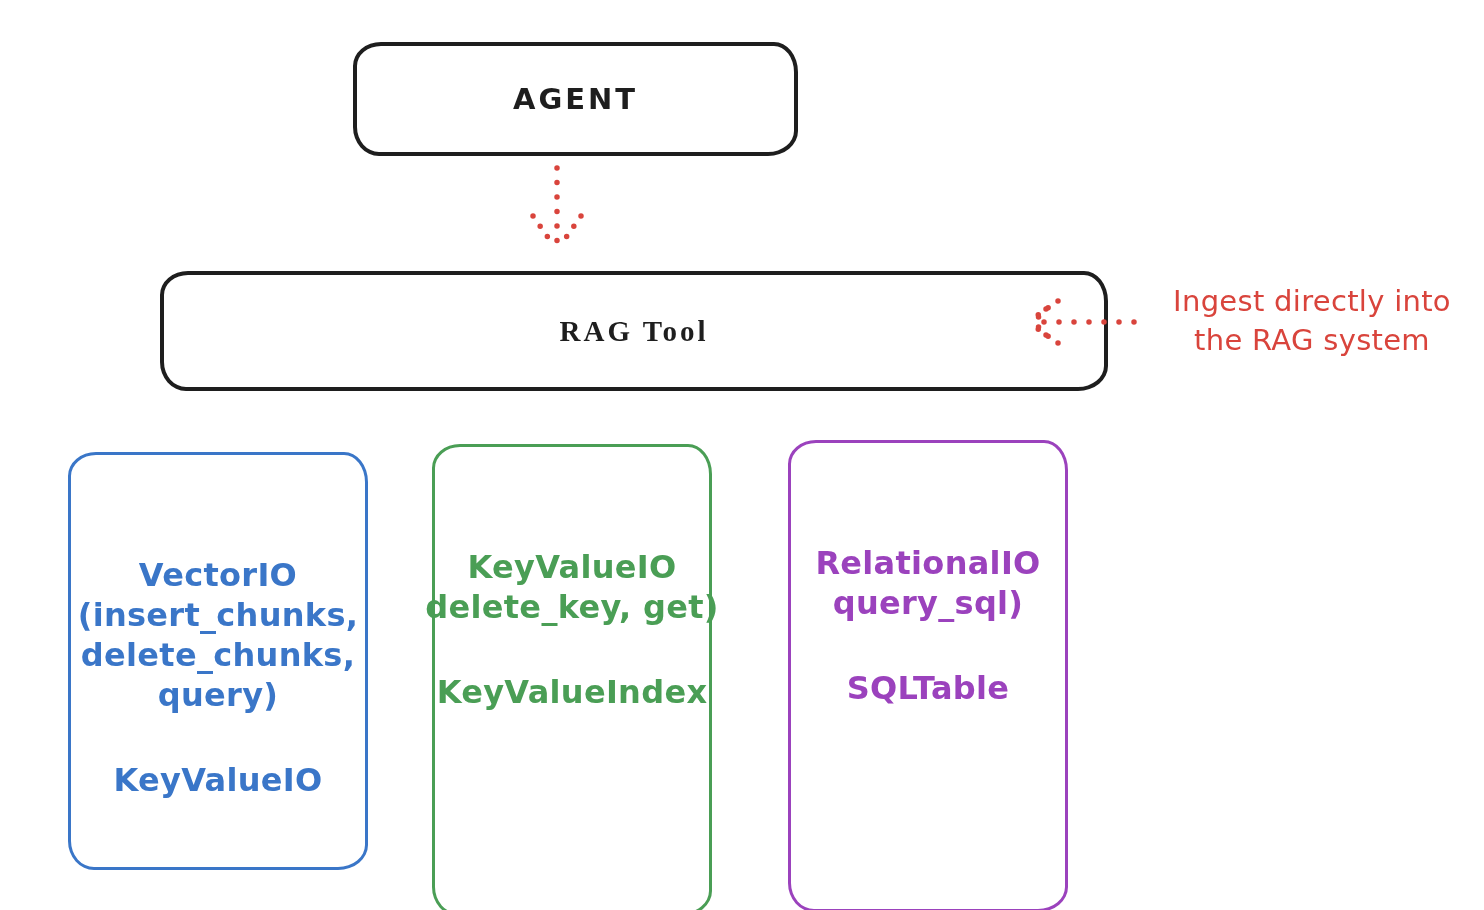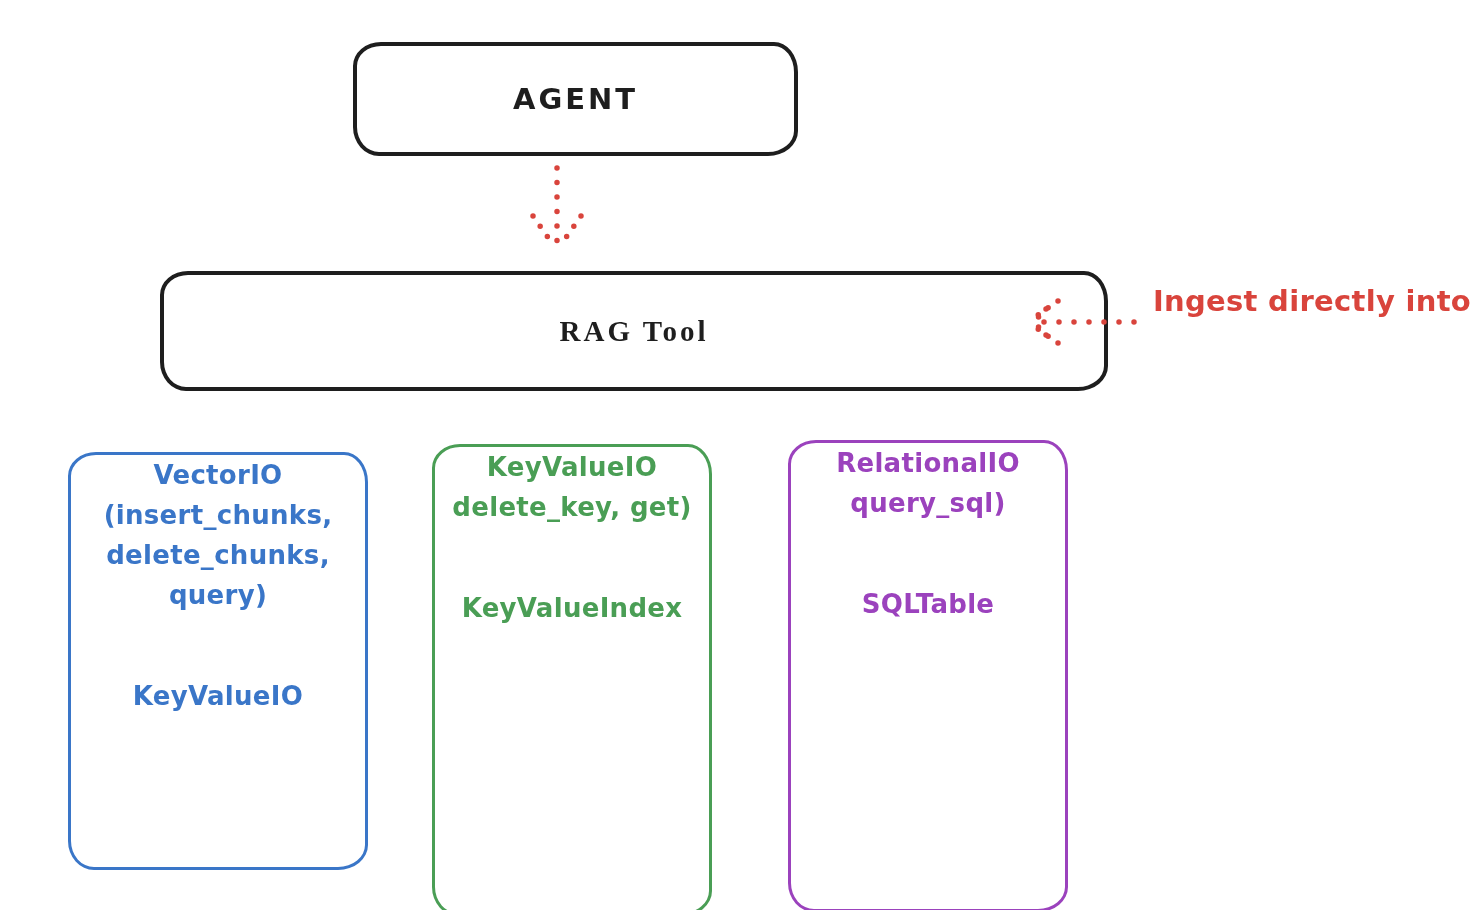--- a/index.html
+++ b/index.html
@@ -46,47 +46,47 @@
   .node-rag .node-label {
     color: var(--black);
     font-size: 29px;
     font-weight: bold;
     letter-spacing: 3px;
   }
   .store-node {
     border-width: 3px;
     flex-direction: column;
     justify-content: flex-start;
+    padding-top: 100px;
     text-align: center;
-    font-size: 26px;
+    font-size: 32px;
     font-weight: bold;
     line-height: 40px;
     letter-spacing: 0.3px;
-    gap: 16px;
   }
   .node-vector {
     left: 68px; top: 452px; width: 300px; height: 418px;
     border-color: var(--blue); color: var(--blue);
   }
   .node-keyvalue {
     left: 432px; top: 444px; width: 280px; height: 472px;
     border-color: var(--green); color: var(--green);
   }
   .node-relational {
     left: 788px; top: 440px; width: 280px; height: 472px;
     border-color: var(--purple); color: var(--purple);
   }
   .store-lines { white-space: nowrap; }
   .index-label { margin-top: 45px; white-space: nowrap; }
   .annotation {
     position: absolute;
     left: 1140px; top: 282px; width: 344px;
     color: var(--red);
     font-size: 29px;
-    font-weight: bold;
+    font-weight: normal;
     line-height: 39px;
     text-align: center;
     letter-spacing: 0.3px;
   }
   .arrow-layer {
     position: absolute;
     left: 0; top: 0; width: 1484px; height: 910px;
     pointer-events: none;
   }
   .dotted-stroke {
@@ -130,20 +130,21 @@
   <div class="node store-node node-relational sketchy">
     <div class="store-lines">
       <div>RelationalIO</div>
       <div>query_sql)</div>
     </div>
     <div class="index-label">SQLTable</div>
   </div>
 
   <div class="annotation">
     <div>Ingest directly into</div>
+    <div>the RAG system</div>
   </div>
 
   <svg class="arrow-layer" viewBox="0 0 1484 910">
 
     <g>
       <path class="dotted-stroke" d="M557 168 L557 250" stroke-dasharray="0 14.5"></path>
       <path class="dotted-stroke" d="M533 216 L554 246" stroke-dasharray="0 12.5"></path>
       <path class="dotted-stroke" d="M581 216 L560 246" stroke-dasharray="0 12.5"></path>
     </g>
 

